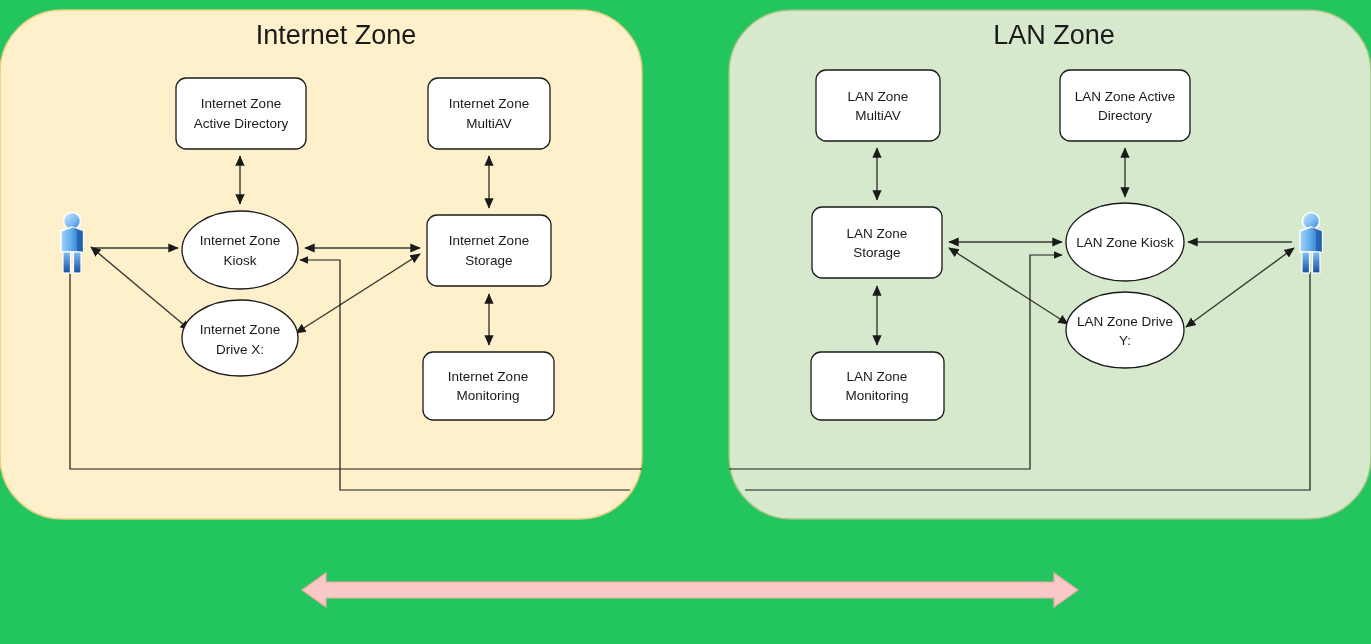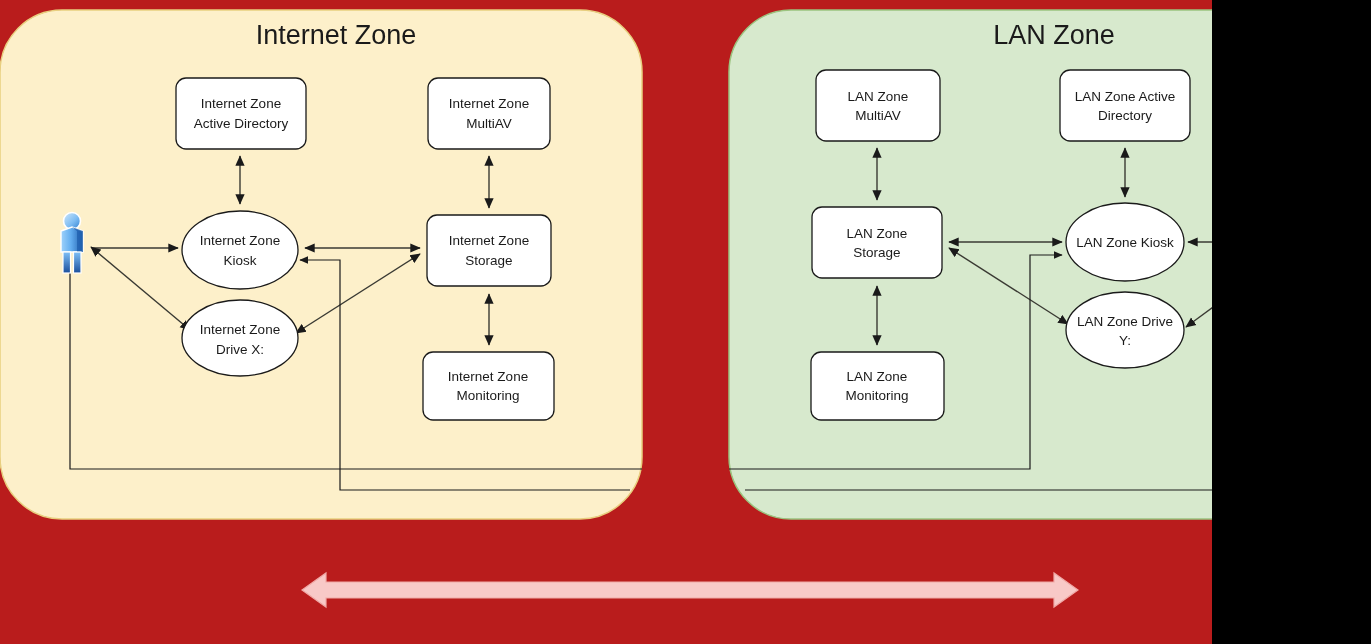--- a/index.html
+++ b/index.html
@@ -6,23 +6,23 @@
   html, body {
     margin: 0;
     padding: 0;
     background: #000000;
   }
   body {
     font-family: "Liberation Sans", sans-serif;
   }
   #canvas {
     position: relative;
-    width: 1212px;
+    width: 1371px;
     height: 644px;
-    background: #b91c1c;
+    background: #22c55e;
     overflow: hidden;
   }
   svg#diagram {
     position: absolute;
     left: 0;
     top: 0;
     width: 1371px;
     height: 644px;
     display: block;
   }

